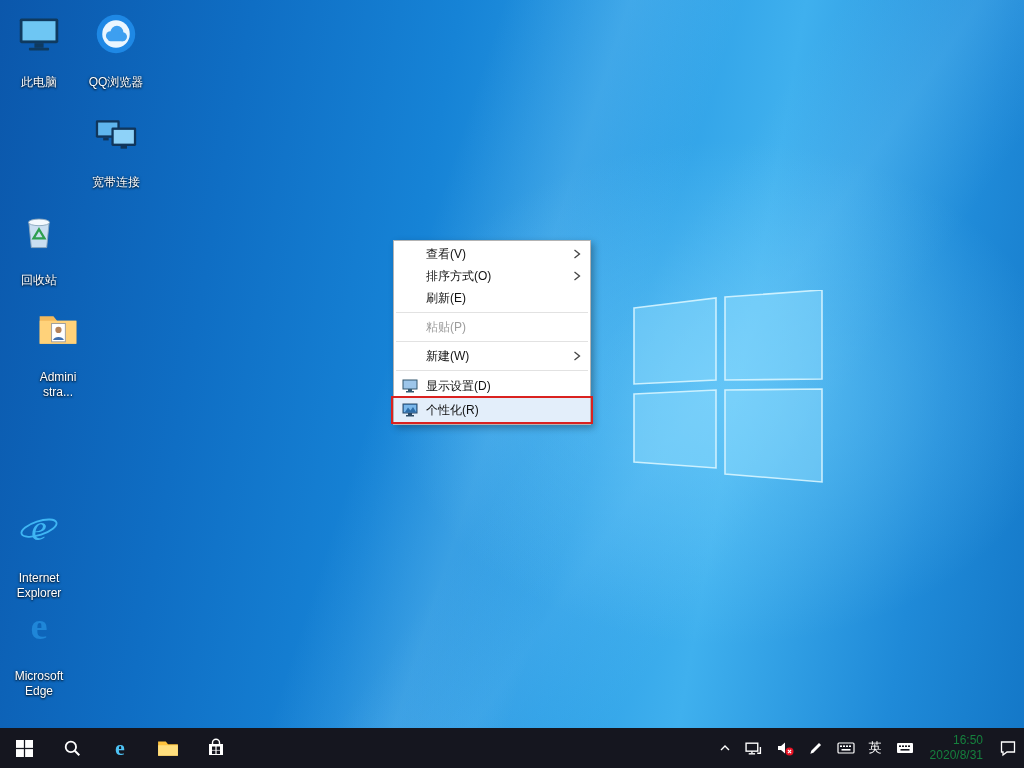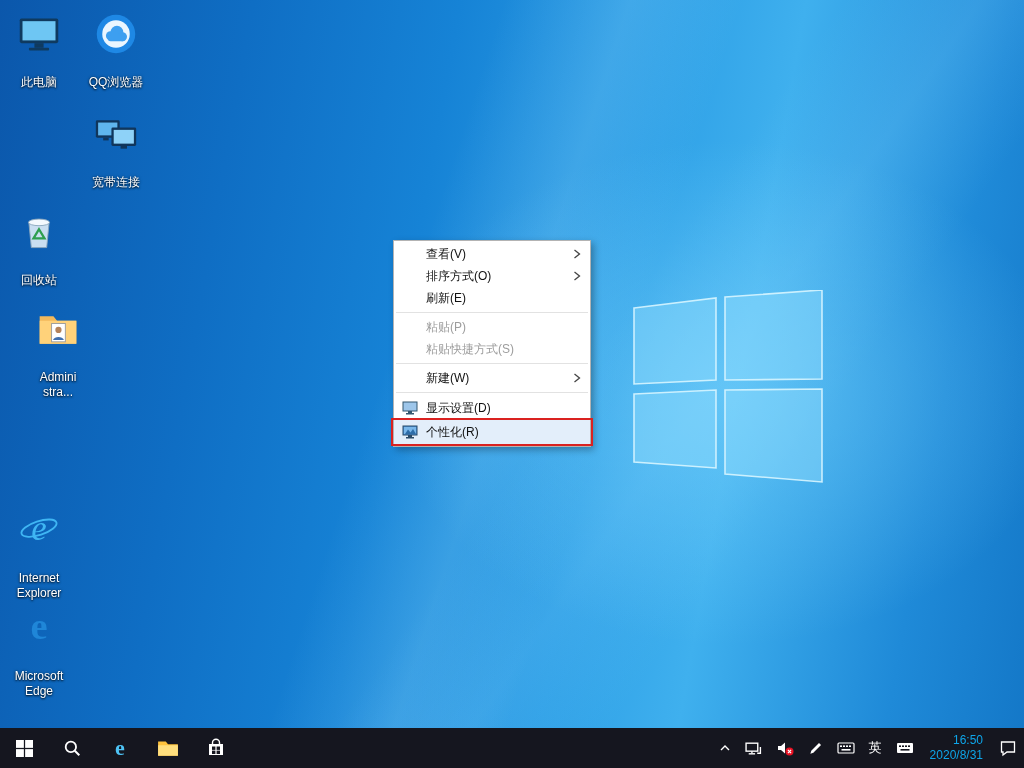--- a/index.html
+++ b/index.html
@@ -45,21 +45,21 @@
 
   
   .taskbar {
     position:absolute; left:0; bottom:0; width:1024px; height:40px; z-index:20;
     background:#15161f; display:flex; justify-content:space-between; align-items:stretch;
   }
   .tb-left { display:flex; }
   .tb-btn { width:48px; display:flex; align-items:center; justify-content:center; }
   .tb-right { display:flex; align-items:stretch; }
   .tray-btn { display:flex; align-items:center; justify-content:center; padding:0 7px; color:#fff; font-size:12px; }
-  .clock { display:flex; flex-direction:column; justify-content:center; align-items:flex-end; color:#0ea5e9; font-size:12px; line-height:15px; padding:0 9px; }
+  .clock { display:flex; flex-direction:column; justify-content:center; align-items:flex-end; color:#15803d; font-size:12px; line-height:15px; padding:0 9px; }
   .ime-text { color:#fff; font-size:13px; }
 </style>
 </head>
 <body>
 
 <div class="desktop">
 
   <svg class="win-logo" viewBox="0 0 200 196">
     <g fill="rgba(150,225,255,0.42)" stroke="rgba(215,245,255,0.9)" stroke-width="1.6">
       <polygon points="6,18 88,8 88,90 6,94"></polygon>
@@ -165,23 +165,20 @@
     <div class="menu-item">
       <span class="mi-label">刷新(E)</span>
     </div>
 
     <div class="menu-sep"></div>
 
     <div class="menu-item disabled">
       <span class="mi-label">粘贴(P)</span>
     </div>
 
-    <div class="menu-item disabled">
-      <span class="mi-label">粘贴快捷方式(S)</span>
-    </div>
 
     <div class="menu-sep"></div>
 
     <div class="menu-item">
       <span class="mi-label">新建(W)</span>
       <span class="mi-arrow">
         <svg width="8" height="10" viewBox="0 0 8 10">
             <path d="M1.5 1l5 4-5 4" fill="none" stroke="#444" stroke-width="1.3"></path>
           </svg>
       </span>

